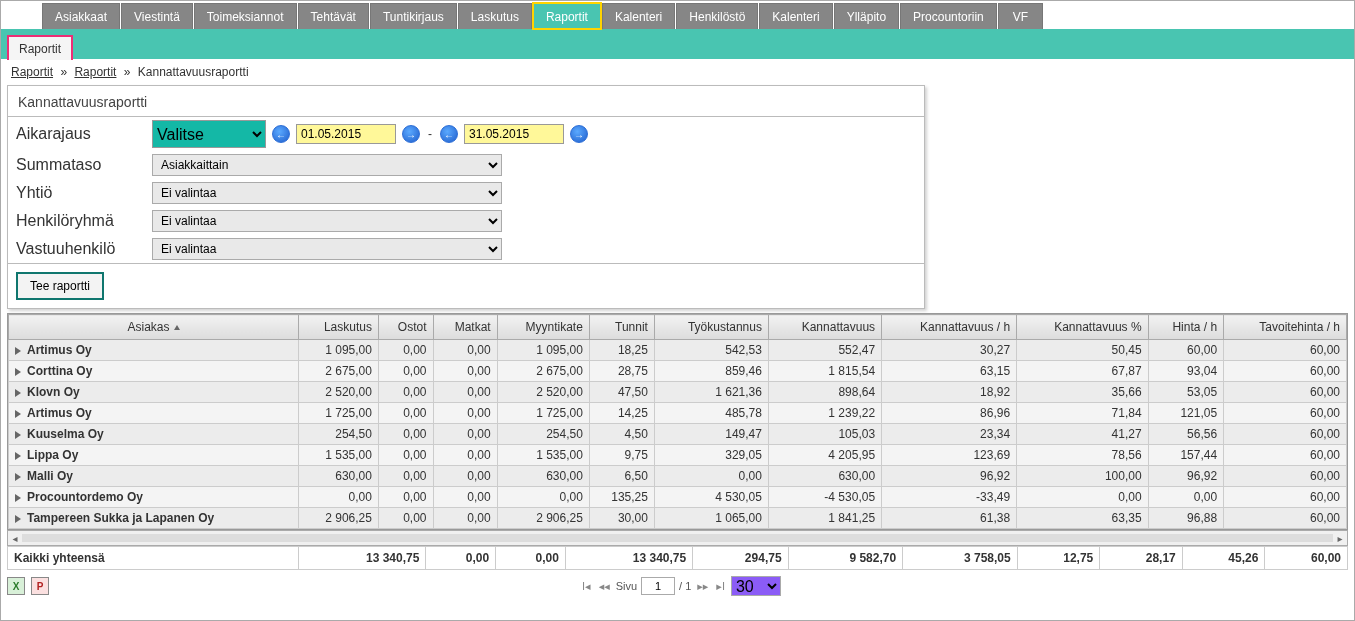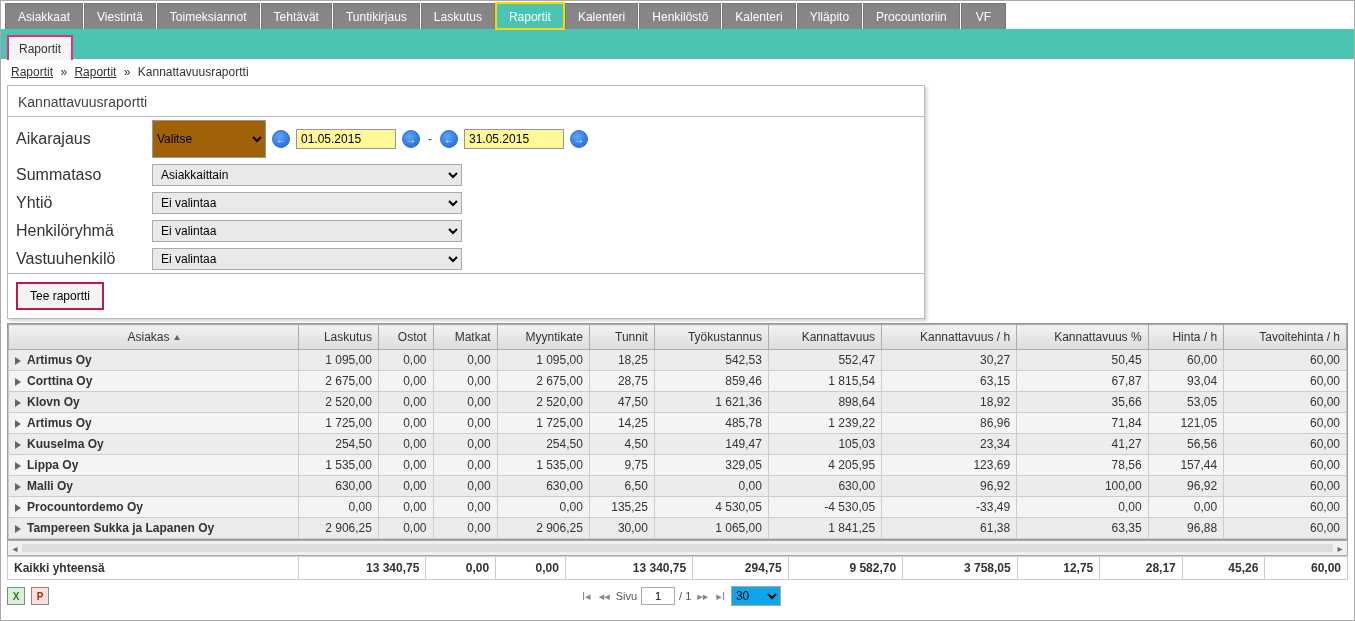--- a/index.html
+++ b/index.html
@@ -1,20 +1,20 @@
 <!DOCTYPE html>
 <html><head>
 <meta charset="utf-8">
 <style>
   * { box-sizing: border-box; margin: 0; padding: 0; }
   body { font-family: Arial, Helvetica, sans-serif; font-size: 12px; background: #fff; color: #333; }
   .app { width: 1355px; height: 621px; border: 1px solid #aaa; position: relative; }
 
   
-  .topnav { display: flex; height: 28px; background: #fff; padding: 2px 4px 0 4px; gap: 1px; }
+  .topnav { display: flex; height: 28px; background: #fff; padding: 2px 4px 0 4px; gap: 1px; margin-left: 37px; }
   .topnav .tab {
     background: #868686; color: #fff; font-size: 12px;
     padding: 6px 12px 5px 12px; cursor: pointer; white-space: nowrap;
     border: 1px solid #777; border-bottom: none;
   }
   .topnav .tab.active {
     background: #49c5b1; color: #fff; border-color: #49c5b1;
     outline: 2px solid #ffd400; outline-offset: -1px;
   }
   .topnav .tab.vf { padding-left: 14px; padding-right: 14px; }
@@ -34,50 +34,50 @@
 
   
   .panel {
     margin: 2px 0 0 6px; width: 918px; border: 1px solid #bbb;
     box-shadow: 2px 2px 3px rgba(0,0,0,0.18); background: #fff;
   }
   .panel .title { font-size: 14px; padding: 8px 10px 6px 10px; color: #444; }
   .panel .row { display: flex; align-items: center; padding: 3px 8px; gap: 6px; }
   .panel .row .label { width: 130px; font-size: 16px; color: #333; }
   .panel select.small {
-    width: 114px; height: 38px; font-size: 12px; border: 1px solid #999;
-    background: #a16207;
+    width: 114px; height: 28px; font-size: 16px; border: 1px solid #999;
+    background: #14b8a6;
   }
   .panel .arrow-btn {
     width: 18px; height: 18px; border-radius: 50%;
     background: radial-gradient(circle at 40% 35%, #5aa9ff 0%, #2b6dd6 80%);
     display: inline-flex; align-items: center; justify-content: center;
     color: #fff; font-size: 10px; cursor: pointer; border: 1px solid #2b6dd6;
   }
   .panel .date-input {
     width: 100px; height: 20px; font-size: 12px; border: 1px solid #999;
     background: #fff899; padding: 2px 4px;
   }
   .panel .dash { margin: 0 2px; }
   .panel select.wide {
-    width: 310px; height: 22px; font-size: 12px; border: 1px solid #aaa;
+    width: 350px; height: 22px; font-size: 12px; border: 1px solid #aaa;
     background: #e9e9e9; padding-left: 4px;
   }
   .panel .extra {
     padding: 6px 8px 6px 8px; font-size: 12px; color: #333;
   }
   .panel .extra .tri {
     display:inline-block; width:0; height:0; margin-left:4px; vertical-align: middle;
     border-left:4px solid transparent; border-right:4px solid transparent;
     border-top:6px solid #6ecfe6;
   }
   .panel hr { border: none; border-top: 1px solid #bbb; }
   .panel .actions { padding: 8px; }
   .panel .run {
-    border: 2px solid #be185d; background: #f3f3f3; padding: 5px 12px;
+    border: 2px solid #0f766e; background: #f3f3f3; padding: 5px 12px;
     font-size: 12px; cursor: pointer;
   }
 
   
   .grid {
     margin: 4px 6px 0 6px; border: 1px solid #999; width: calc(100% - 12px);
   }
   table.data { width: 100%; border-collapse: collapse; font-size: 12px; }
   table.data th {
     background: linear-gradient(#f2f2f2, #dcdcdc); border: 1px solid #aaa;
@@ -127,21 +127,21 @@
     display: inline-flex; align-items: center; justify-content: center; font-weight: bold;
   }
   .footer .excel { background: #d8f0d8; color: #2a7a2a; }
   .footer .pdf { background: #fbe0e0; color: #b22222; }
   .footer .pager {
     margin-left: auto; margin-right: auto; display: flex; align-items: center; gap: 4px;
     font-size: 11px; color: #555;
   }
   .footer .pager .pg-btn { color:#888; cursor:pointer; padding:0 2px; }
   .footer .pager input { width: 34px; height: 18px; font-size: 11px; text-align: center; border:1px solid #aaa; }
-  .footer .pager select { width: 50px; height: 20px; font-size: 12px; border:1px solid #aaa; background:#0ea5e9; }
+  .footer .pager select { width: 50px; height: 20px; font-size: 16px; border:1px solid #aaa; background:#8b5cf6; }
 </style>
 </head>
 <body>
 
 <div class="app">
 
   <div class="topnav">
     <div class="tab">Asiakkaat</div>
     <div class="tab">Viestintä</div>
     <div class="tab">Toimeksiannot</div>

